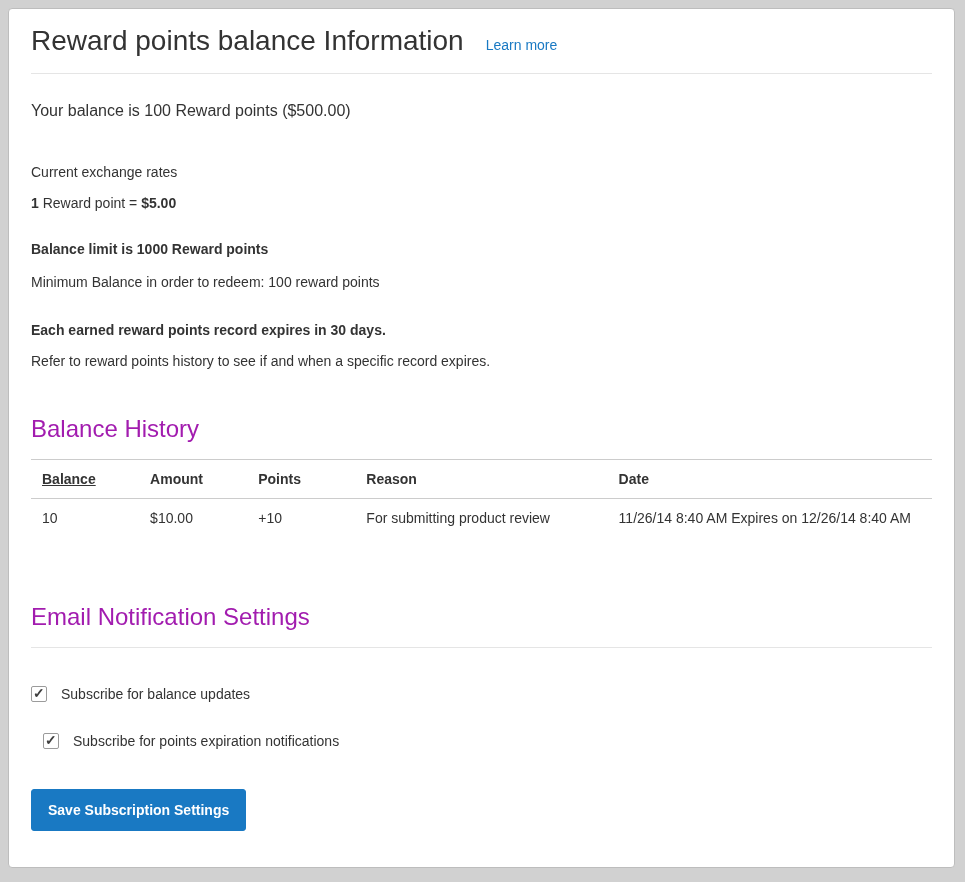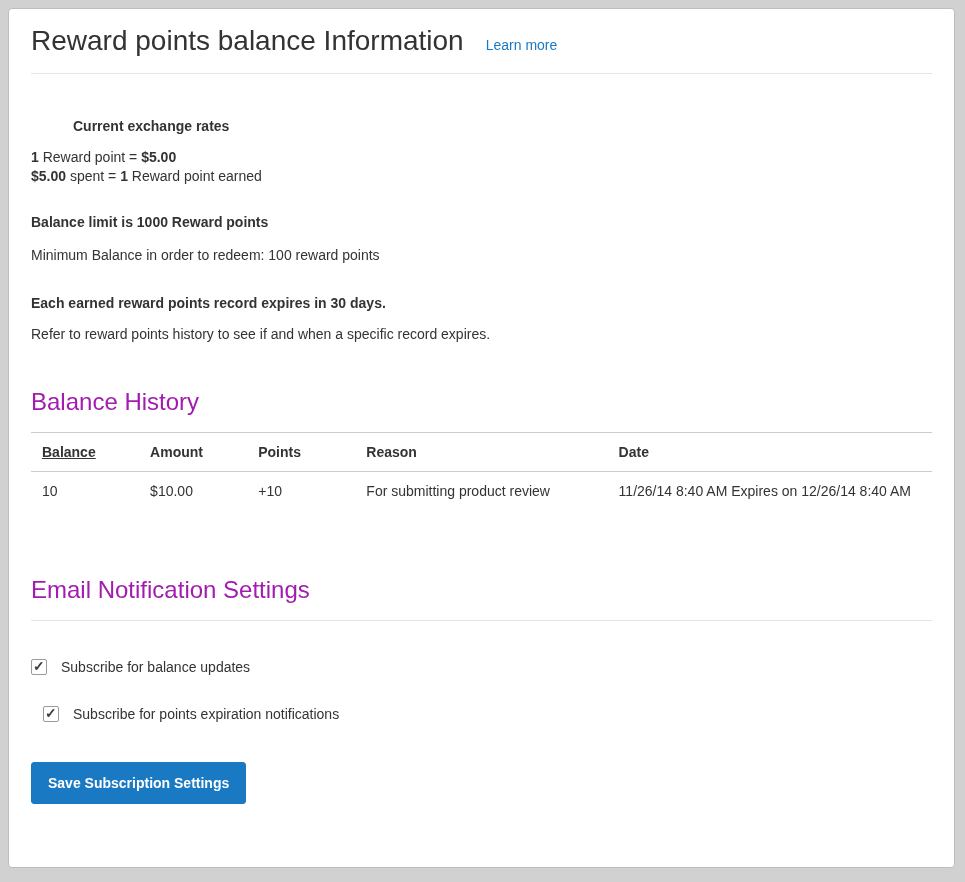--- a/index.html
+++ b/index.html
@@ -33,21 +33,21 @@
     margin: 0;
   }
   .learn-more {
     font-size: 14px;
     color: #1979c3;
     text-decoration: none;
     cursor: pointer;
   }
   
   .balance-summary { margin-top: 28px; font-size: 16px; }
-  .exchange-heading { margin-top: 44px; font-weight: 700; margin-left: 42px; }
+  .exchange-heading { margin-top: 44px; font-weight: 400; }
   .exchange-lines { margin-top: 14px; line-height: 19px; }
   .exchange-lines b { font-weight: 700; }
   .balance-limit { margin-top: 28px; font-weight: 700; }
   .min-balance { margin-top: 17px; }
   .expires-bold { margin-top: 32px; font-weight: 700; }
   .expires-note { margin-top: 15px; }
   
   .section-heading {
     font-size: 24px;
     font-weight: 300;
@@ -134,26 +134,26 @@
 
 <div class="card">
 
   
   <div class="title-row">
     <h1 class="page-title">Reward points balance Information</h1>
     <a class="learn-more">Learn more</a>
   </div>
 
   
+  <div class="balance-summary">Your balance is 100 Reward points ($500.00)</div>
 
   
   <div class="exchange-heading">Current exchange rates</div>
   <div class="exchange-lines">
     <div><b>1</b><span> Reward point = </span><b>$5.00</b></div>
-    <div><b>$5.00</b><span> spent = </span><b>1</b><span> Reward point earned</span></div>
   </div>
 
   
   <div class="balance-limit">Balance limit is 1000 Reward points</div>
   <div class="min-balance">Minimum Balance in order to redeem: 100 reward points</div>
   <div class="expires-bold">Each earned reward points record expires in 30 days.</div>
   <div class="expires-note">Refer to reward points history to see if and when a specific record expires.</div>
 
   
   <h2 class="section-heading history-heading">Balance History</h2>

